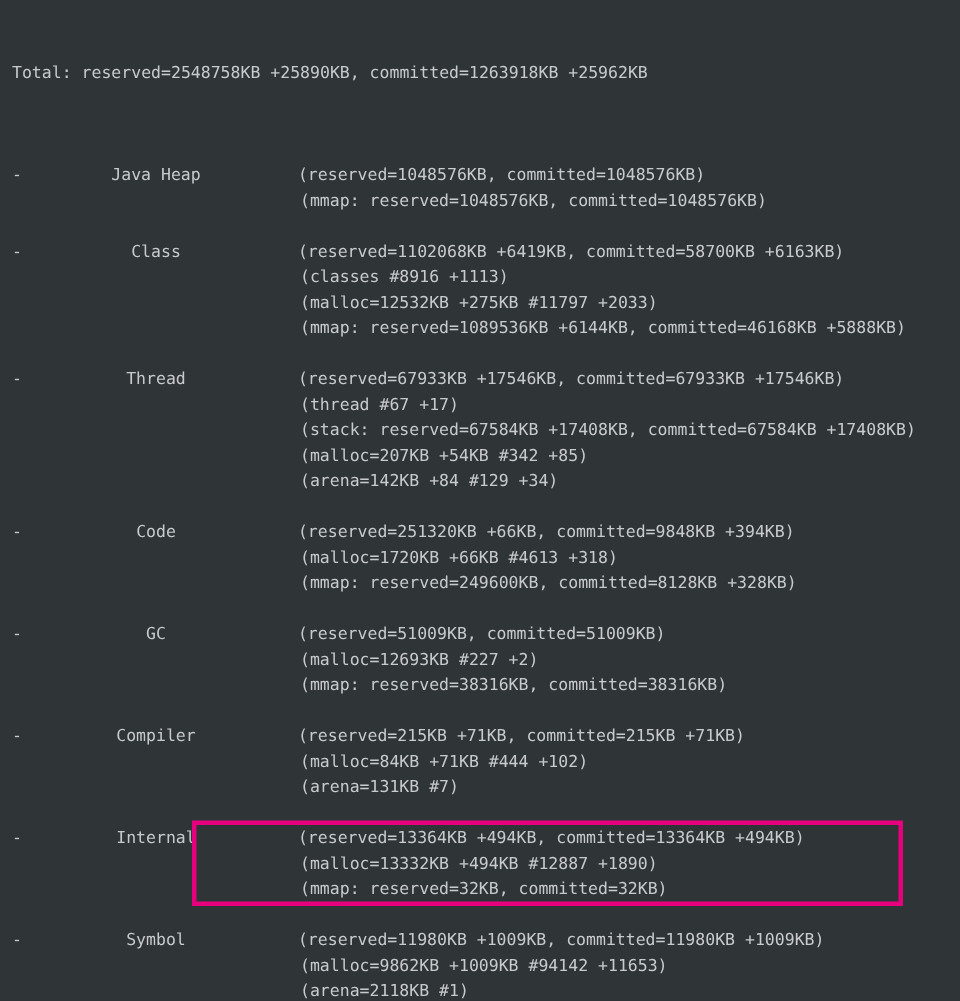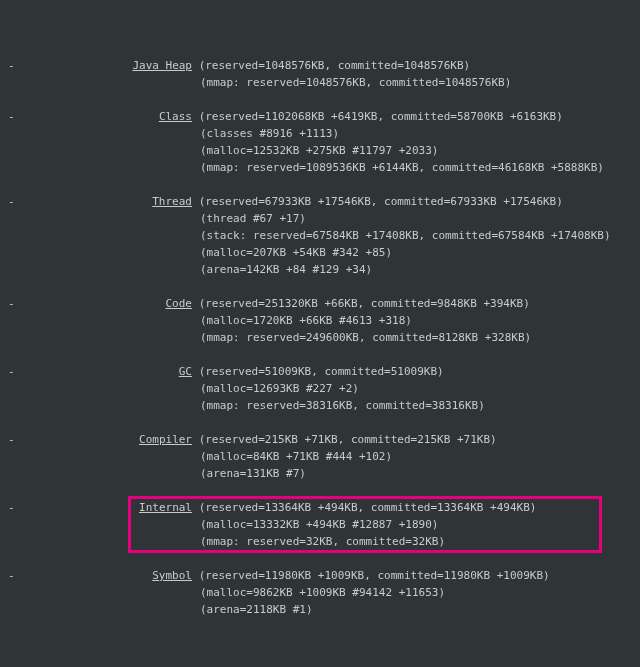--- a/index.html
+++ b/index.html
@@ -18,22 +18,21 @@
     padding: 6px 8px;
     white-space: pre;
   }
   .dash {
     display: inline-block;
     width: 8px;
   }
   .label {
     display: inline-block;
     width: 176px;
-    text-align: right;
-    text-decoration: underline;
+    text-align: center;
   }
   .det-indent {
     display: inline-block;
     width: 192px;
   }
   .section {
     position: relative;
   }
   .section.spaced { margin-top: 17px; }
   
@@ -45,14 +44,15 @@
     top: -3px;
     bottom: -3px;
     border: 3px solid #e6007e;
     pointer-events: none;
   }
 </style>
 </head>
 <body>
 
 <div class="wrap">
+  <div class="total">Total: reserved=2548758KB +25890KB, committed=1263918KB +25962KB</div>
   <div id="sections"><div class="section spaced"><div><span class="dash">-</span><span class="label">Java Heap</span> <span>(reserved=1048576KB, committed=1048576KB)</span></div><div><span class="det-indent"></span><span>(mmap: reserved=1048576KB, committed=1048576KB)</span></div></div><div class="section spaced"><div><span class="dash">-</span><span class="label">Class</span> <span>(reserved=1102068KB +6419KB, committed=58700KB +6163KB)</span></div><div><span class="det-indent"></span><span>(classes #8916 +1113)</span></div><div><span class="det-indent"></span><span>(malloc=12532KB +275KB #11797 +2033)</span></div><div><span class="det-indent"></span><span>(mmap: reserved=1089536KB +6144KB, committed=46168KB +5888KB)</span></div></div><div class="section spaced"><div><span class="dash">-</span><span class="label">Thread</span> <span>(reserved=67933KB +17546KB, committed=67933KB +17546KB)</span></div><div><span class="det-indent"></span><span>(thread #67 +17)</span></div><div><span class="det-indent"></span><span>(stack: reserved=67584KB +17408KB, committed=67584KB +17408KB)</span></div><div><span class="det-indent"></span><span>(malloc=207KB +54KB #342 +85)</span></div><div><span class="det-indent"></span><span>(arena=142KB +84 #129 +34)</span></div></div><div class="section spaced"><div><span class="dash">-</span><span class="label">Code</span> <span>(reserved=251320KB +66KB, committed=9848KB +394KB)</span></div><div><span class="det-indent"></span><span>(malloc=1720KB +66KB #4613 +318)</span></div><div><span class="det-indent"></span><span>(mmap: reserved=249600KB, committed=8128KB +328KB)</span></div></div><div class="section spaced"><div><span class="dash">-</span><span class="label">GC</span> <span>(reserved=51009KB, committed=51009KB)</span></div><div><span class="det-indent"></span><span>(malloc=12693KB #227 +2)</span></div><div><span class="det-indent"></span><span>(mmap: reserved=38316KB, committed=38316KB)</span></div></div><div class="section spaced"><div><span class="dash">-</span><span class="label">Compiler</span> <span>(reserved=215KB +71KB, committed=215KB +71KB)</span></div><div><span class="det-indent"></span><span>(malloc=84KB +71KB #444 +102)</span></div><div><span class="det-indent"></span><span>(arena=131KB #7)</span></div></div><div class="section spaced highlight"><div><span class="dash">-</span><span class="label">Internal</span> <span>(reserved=13364KB +494KB, committed=13364KB +494KB)</span></div><div><span class="det-indent"></span><span>(malloc=13332KB +494KB #12887 +1890)</span></div><div><span class="det-indent"></span><span>(mmap: reserved=32KB, committed=32KB)</span></div></div><div class="section spaced"><div><span class="dash">-</span><span class="label">Symbol</span> <span>(reserved=11980KB +1009KB, committed=11980KB +1009KB)</span></div><div><span class="det-indent"></span><span>(malloc=9862KB +1009KB #94142 +11653)</span></div><div><span class="det-indent"></span><span>(arena=2118KB #1)</span></div></div></div>
 </div>
 
 </body></html>

